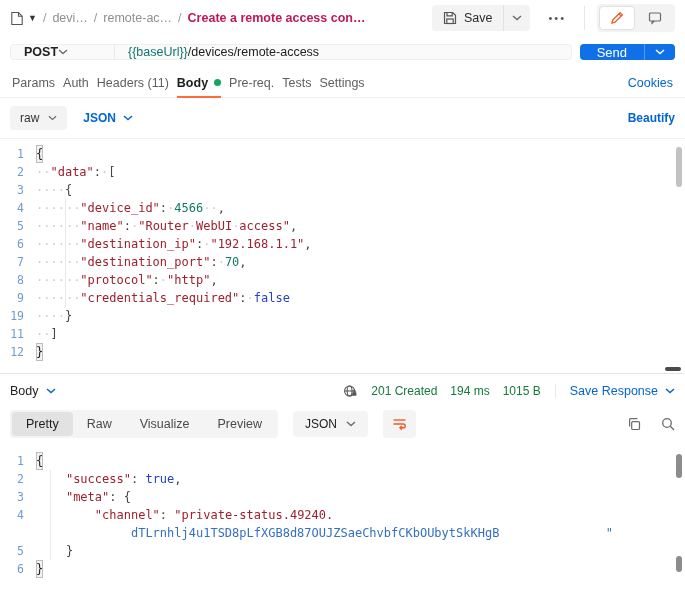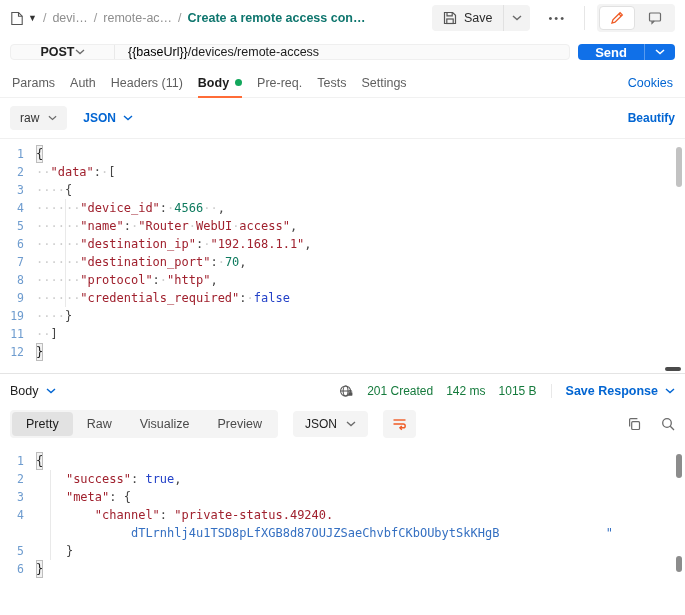--- a/index.html
+++ b/index.html
@@ -9,46 +9,46 @@
   *{box-sizing:border-box;margin:0;padding:0}
   html,body{width:685px;height:615px;overflow:hidden;background:#fff;
     font-family:"Liberation Sans",sans-serif;color:#212121;font-size:12.5px}
   svg{display:block}
 
   
   .hdr{height:36px;display:flex;align-items:center;justify-content:space-between;padding:0 10px}
   .crumbs{display:flex;align-items:center;gap:6px;min-width:0}
   .crumb-sep{color:#9a9a9a}
   .crumb{color:#8E8E8E}
-  .crumb.current{color:#0f766e;font-weight:600}
+  .crumb.current{color:#be185d;font-weight:600}
   .tri{font-size:9px;color:#333;margin-left:-2px}
   .hdr-right{display:flex;align-items:center;gap:12px;flex:none}
   .btn-save{display:flex;align-items:stretch;background:#F3F3F3;border-radius:4px;overflow:hidden;cursor:pointer}
   .btn-save-main{display:flex;align-items:center;gap:7px;padding:6px 11px;color:#2b2b2b}
   .btn-save-chev{display:flex;align-items:center;padding:0 8px;border-left:1px solid #E1E1E1;color:#6B6B6B}
   .btn-more{color:#555;letter-spacing:2px;font-size:11px;padding:6px 6px;cursor:pointer}
   .vdiv{width:1px;height:24px;background:#E6E6E6}
   .edit-group{display:flex;background:#F3F3F3;border-radius:4px;padding:2px;gap:2px}
   .edit-cell{padding:5px 11px;border-radius:4px;display:flex;align-items:center;cursor:pointer}
   .edit-cell.sel{background:#fff;border:1px solid #E1E1E1;padding:4px 10px}
 
   
   .url-row{display:flex;gap:8px;padding:8px 10px;align-items:stretch}
   .url-field{flex:1;display:flex;align-items:center;background:#FAFAFA;border:1px solid #EFEFEF;border-radius:4px;min-width:0}
-  .method{display:flex;align-items:center;justify-content:center;width:104px;flex:none;
+  .method{display:flex;align-items:center;justify-content:flex-start;width:104px;flex:none;
     padding:0 13px;font-weight:700;color:#212121;height:100%;border-right:1px solid #E9E9E9;cursor:pointer}
   .method .chev{color:#6B6B6B}
   .url-text{padding:0 13px;white-space:nowrap;overflow:hidden}
-  .url-var{color:#000000}
+  .url-var{color:#0f766e}
   .btn-send{display:flex;border-radius:4px;overflow:hidden;background:var(--send);color:#fff;flex:none;cursor:pointer}
-  .send-main{display:flex;align-items:center;padding:0 17px;font-weight:700;font-size:13px}
+  .send-main{display:flex;align-items:center;padding:0 17px;font-weight:400;font-size:13px}
   .send-chev{display:flex;align-items:center;padding:0 10px;border-left:1px solid rgba(255,255,255,.3)}
 
   
-  .tabs{display:flex;align-items:center;gap:15px;padding:0 12px;height:30px;border-bottom:1px solid #F1F1F1}
+  .tabs{display:flex;align-items:center;gap:8px;padding:0 12px;height:30px;border-bottom:1px solid #F1F1F1}
   .tab{display:flex;align-items:center;gap:6px;height:100%;color:#5F5F5F;cursor:pointer;position:relative;white-space:nowrap}
   .tab.active{color:#1c1c1c;font-weight:600}
   .tab.active::after{content:"";position:absolute;left:0;right:0;bottom:-1px;height:2px;background:var(--accent)}
   .dot{width:7px;height:7px;border-radius:50%;background:#12A75C}
   .cookies{margin-left:auto;color:var(--link);cursor:pointer}
 
   
   .fmt-row{display:flex;align-items:center;gap:16px;padding:8px 10px}
   .raw-pill{display:flex;align-items:center;gap:9px;background:#F3F3F3;border-radius:4px;padding:5px 10px;font-size:12px;color:#333;cursor:pointer}
   .raw-pill .chev{color:#6B6B6B}
@@ -75,21 +75,21 @@
   .tk-guide{width:1px;background:#E9E9E9;align-self:stretch}
   .vthumb{position:absolute;width:6px;border-radius:3px;background:#C2C2C2}
   .hthumb{position:absolute;height:4px;border-radius:2px;background:#4A4A4A}
 
   
   .resp-meta{display:flex;align-items:center;height:34px;padding:0 10px}
   .resp-body-dd{display:flex;align-items:center;gap:7px;color:#212121;cursor:pointer}
   .resp-body-dd .chev{color:var(--link)}
   .resp-stats{margin-left:auto;display:flex;gap:13px;font-size:12px;color:var(--green)}
   .globe{color:#555}
-  .save-resp{display:flex;align-items:center;gap:7px;color:var(--link);margin-left:14px;padding-left:14px;border-left:1px solid #E8E8E8;cursor:pointer;font-weight:700;font-size:12.5px}
+  .save-resp{display:flex;align-items:center;gap:7px;color:var(--link);margin-left:14px;padding-left:14px;border-left:1px solid #E8E8E8;cursor:pointer;font-weight:400;font-size:12.5px}
 
   
   .resp-toolbar{display:flex;align-items:center;gap:15px;padding:2px 10px 8px}
   .view-group{display:flex;background:#F4F4F4;border-radius:4px;padding:2px}
   .view-cell{padding:5px 14px;border-radius:4px;color:#4A4A4A;cursor:pointer;white-space:nowrap}
   .view-cell.active{background:#E2E2E2;color:#1c1c1c}
   .tool-pill{display:flex;align-items:center;gap:9px;background:#F4F4F4;border-radius:4px;padding:6px 12px;font-size:12px;color:#212121;cursor:pointer}
   .tool-pill .chev{color:#6B6B6B}
   .wrap-pill{display:flex;align-items:center;background:#F4F4F4;border-radius:4px;padding:7px 9px;cursor:pointer}
   .resp-icons{margin-left:auto;display:flex;align-items:center;gap:20px;color:#6B6B6B}
@@ -368,21 +368,21 @@
     <span class="globe">
       <svg width="15" height="14" viewBox="0 0 16 14" fill="none" stroke="#555" stroke-width="1.1">
         <circle cx="7" cy="7" r="5.3"></circle>
           <path d="M1.7 7h10.6"></path>
           <ellipse cx="7" cy="7" rx="2.6" ry="5.3"></ellipse>
         <path d="M10.7 8.4v-.9a1.4 1.4 0 012.8 0v.9" stroke-width="1"></path>
         <rect x="9.9" y="8.4" width="4.4" height="3.6" rx=".7" fill="#555" stroke="none"></rect>
       </svg>
     </span>
     <span>201 Created</span>
-    <span>142 ms</span>
+    <span>194 ms</span>
     <span>1015 B</span>
   </div>
   <div class="save-resp">
     <span>Save Response</span>
     <svg width="10" height="6" viewBox="0 0 10 6">
         <path d="M1 1l4 3.6L9 1" fill="none" stroke="currentColor" stroke-width="1.4"></path>
       </svg>
   </div>
 </div>
 

